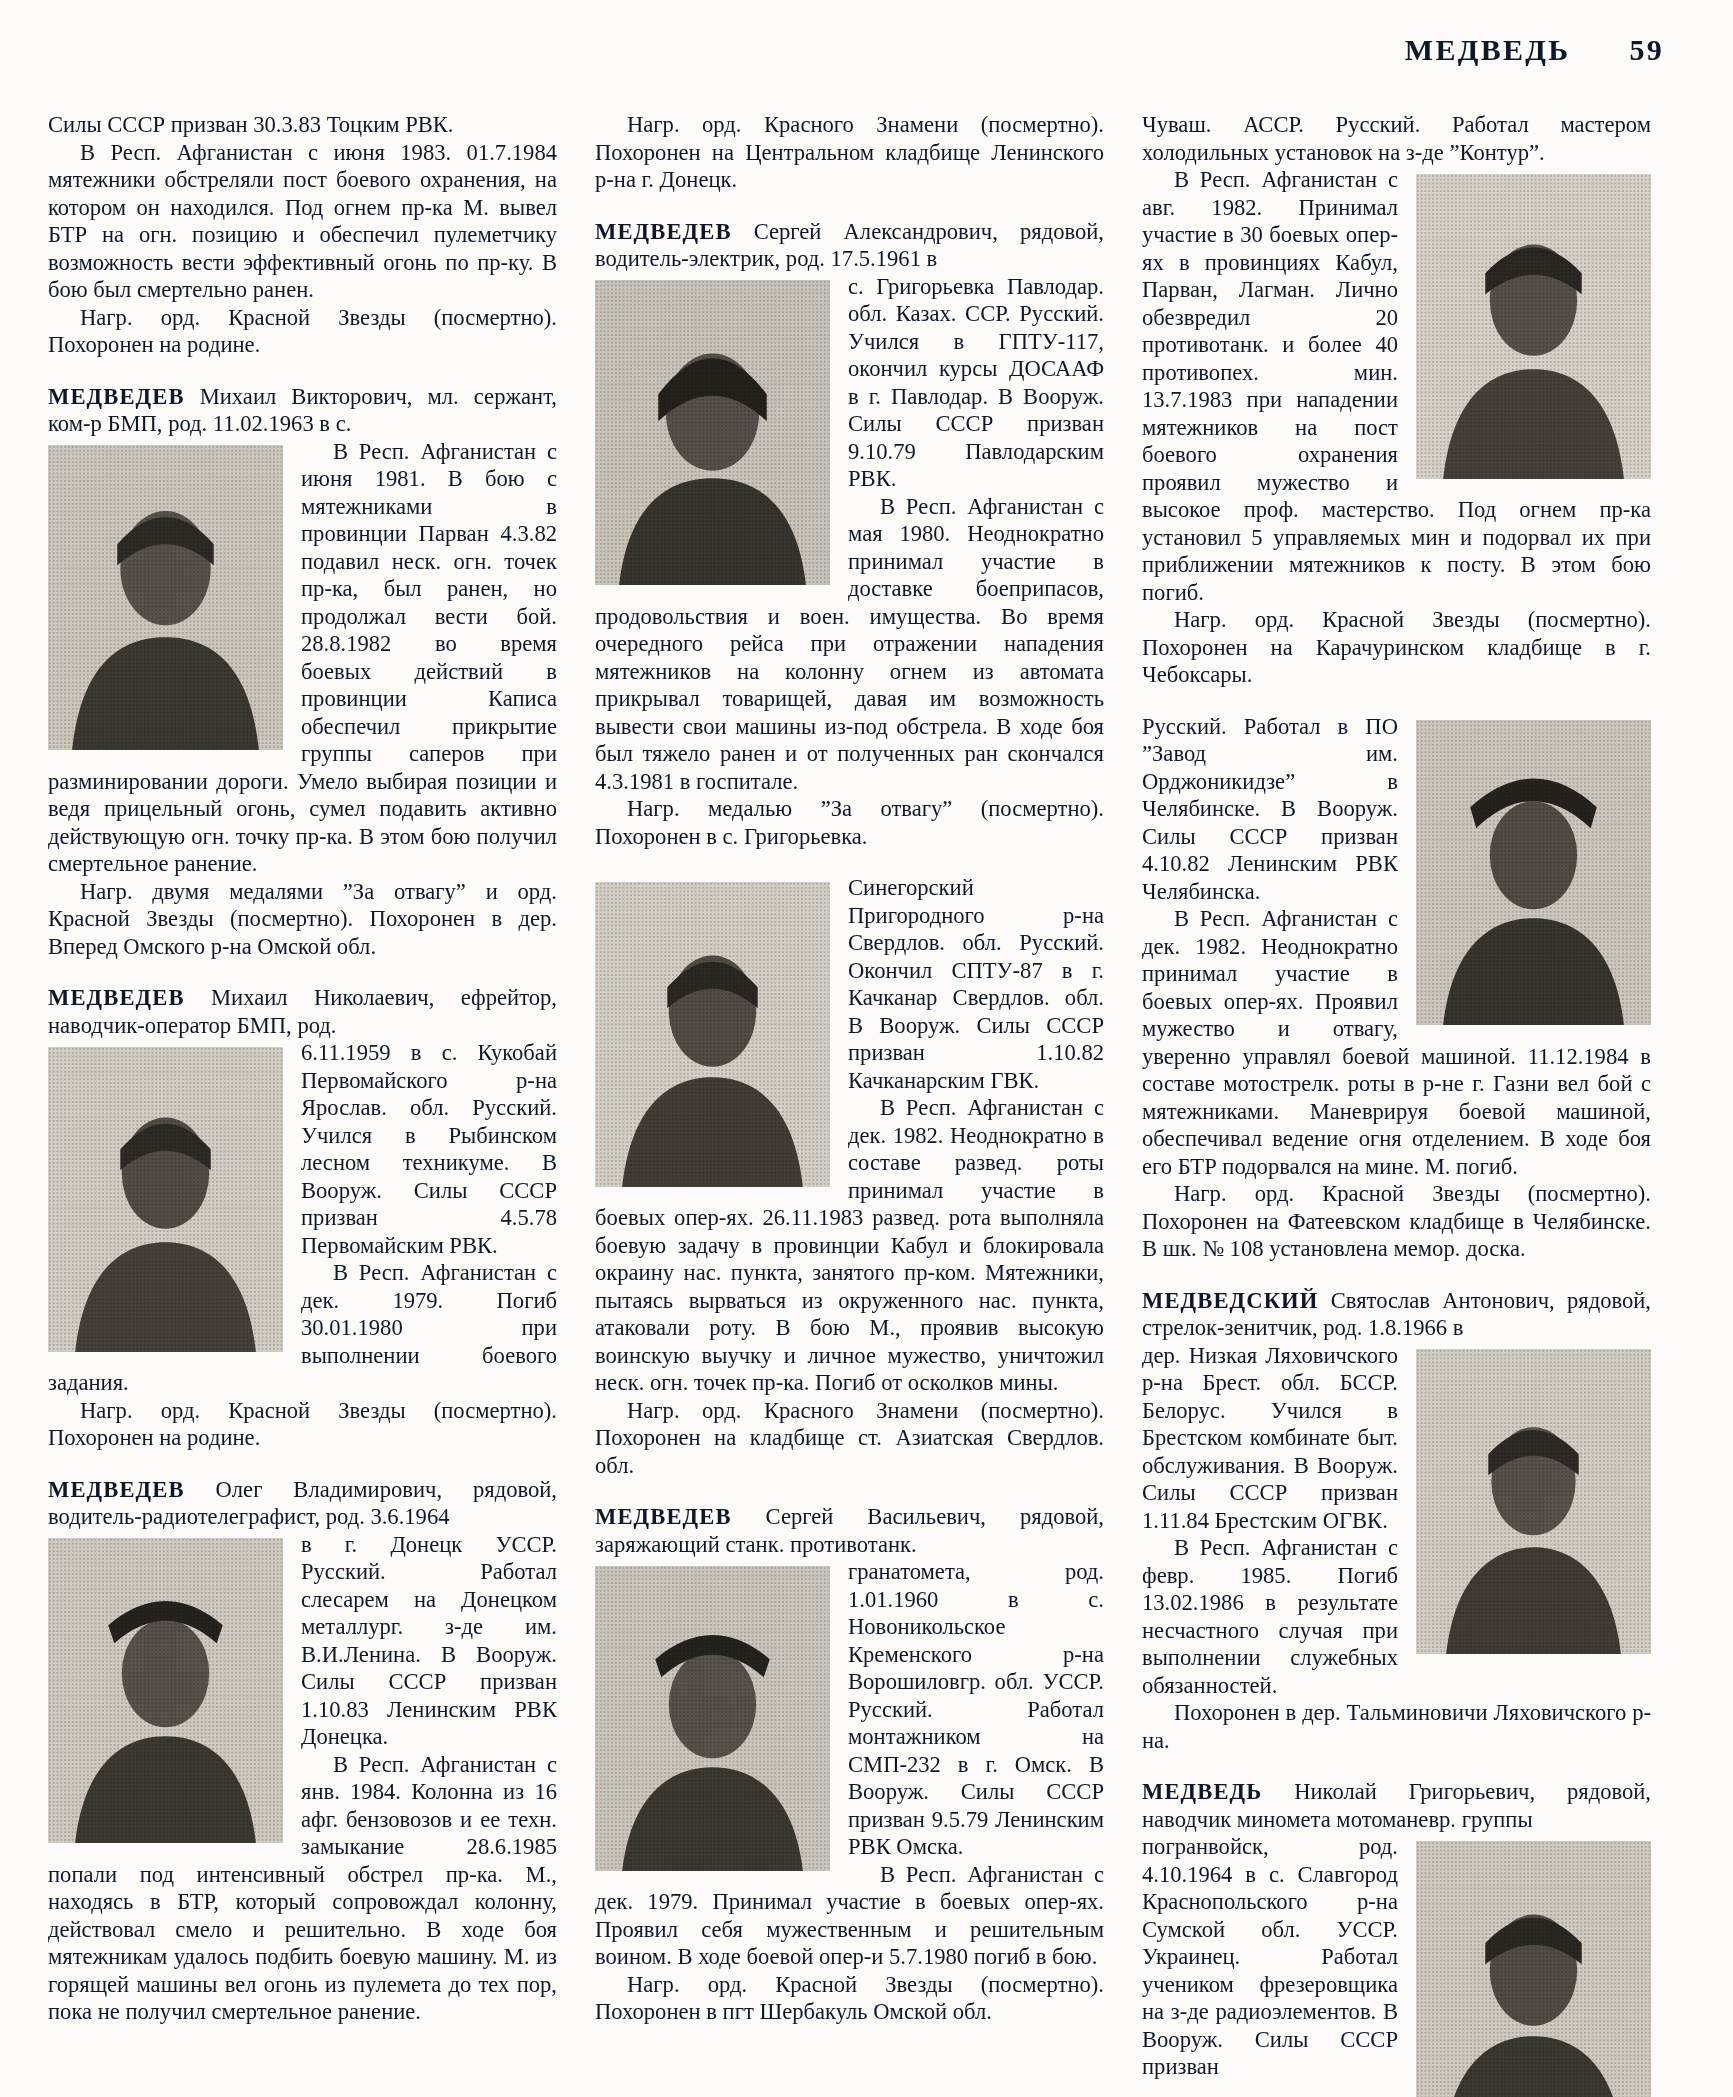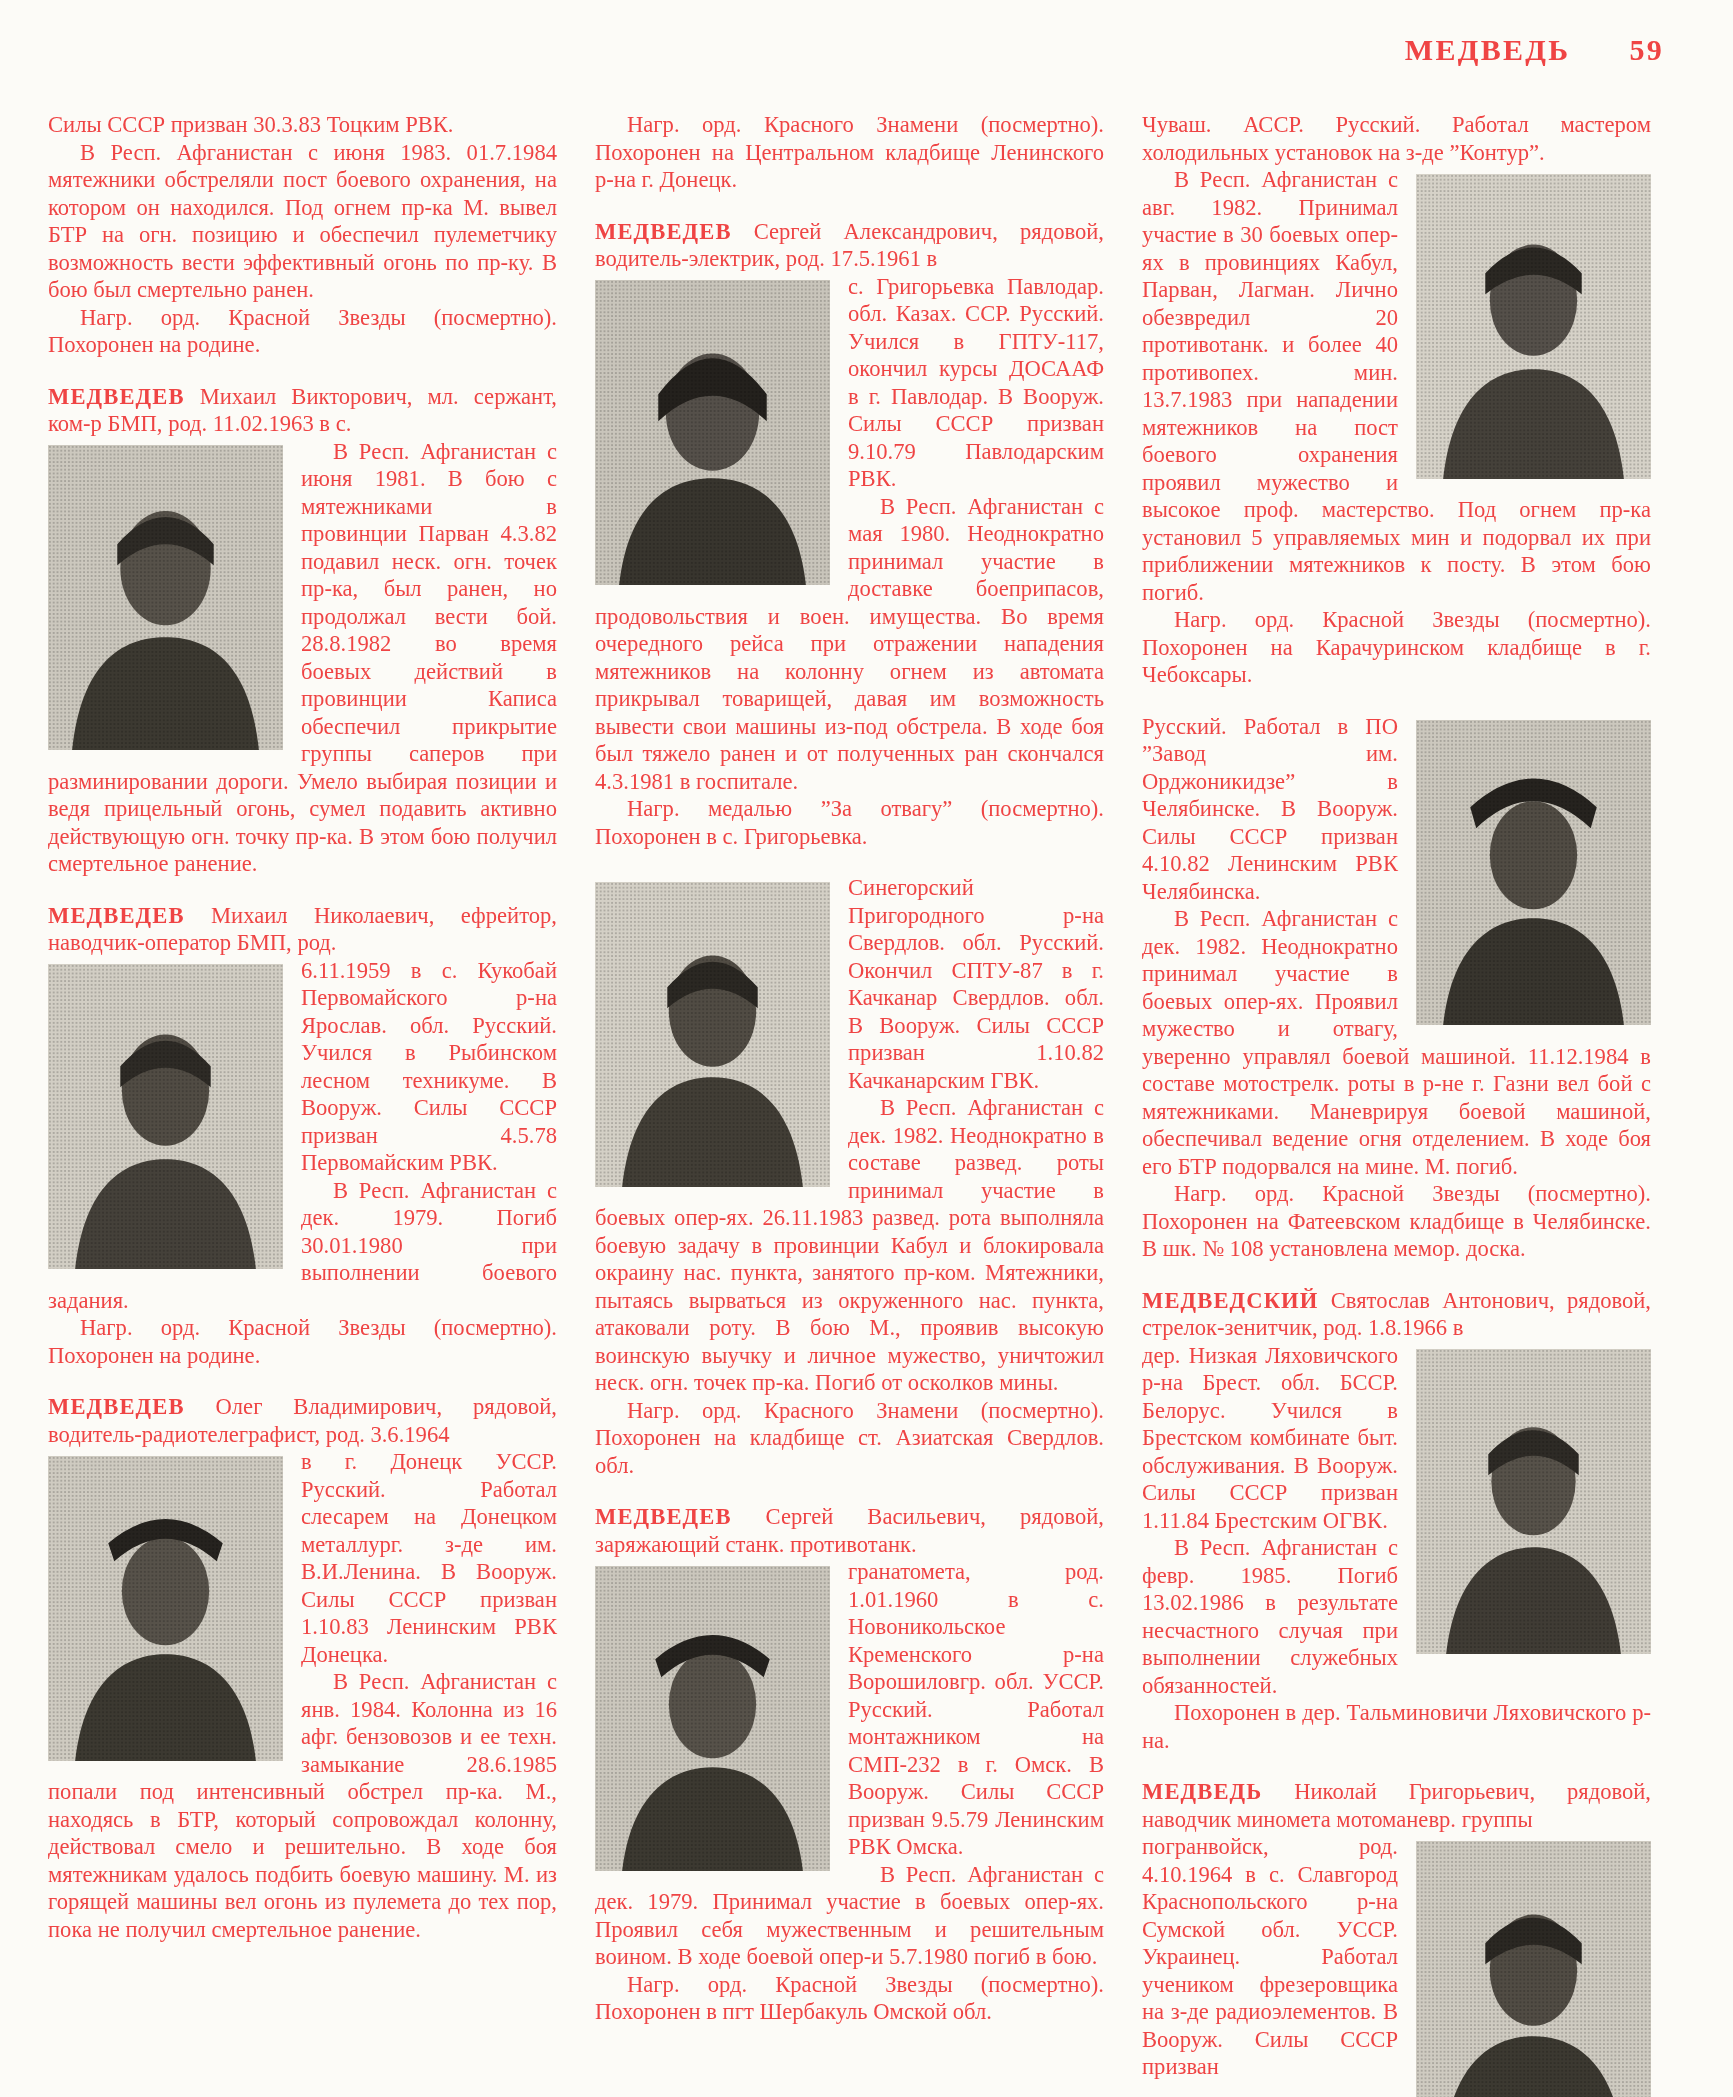--- a/index.html
+++ b/index.html
@@ -1,18 +1,18 @@
 <!DOCTYPE html>
 <html lang="ru" style="font-size:12px"><head>
 <meta charset="utf-8">
 <style>
   html,body { margin:0; padding:0; background:#e8e6e0; }
   .page {
     position:relative; width:1733px; height:2097px;
-    background:#fcfbf7; color:#ef4444; overflow:hidden;
+    background:#fcfbf7; color:#0f172a; overflow:hidden;
     font-family:"Liberation Serif", serif;
   }
   .header {
     position:absolute; top:33px; right:69px;
     font-weight:700; font-size:30px; letter-spacing:2.3px;
     white-space:nowrap;
   }
   .hdr-word { margin-right:59px; }
   .columns {
     position:absolute; top:111px; left:48px;
@@ -66,20 +66,21 @@
         <div class="flow">
           <div class="photo left">
             <svg viewBox="0 0 156 203" preserveAspectRatio="none">
                 <rect width="156" height="203" fill="#ccc8be"></rect>
                 <ellipse cx="78" cy="82" rx="30" ry="38" fill="#57524a"></ellipse>
                 <path d="M46 66 Q78 30 110 66 L110 80 Q78 52 46 80 Z" fill="#2e2b26"></path>
                 <path d="M16 203 C22 146 48 128 78 128 C108 128 134 146 140 203 Z" fill="#3c3931"></path>
               </svg>
           </div>
           <p>В Респ. Афганистан с июня 1981. В бою с мятежниками в провинции Парван 4.3.82 подавил неск. огн. точек пр-ка, был ранен, но продолжал вести бой. 28.8.1982 во время боевых действий в провинции Каписа обеспечил прикрытие группы саперов при разминировании дороги. Умело выбирая позиции и ведя прицельный огонь, сумел подавить активно действующую огн. точку пр-ка. В этом бою получил смертельное ранение.</p>
+          <p>Нагр. двумя медалями ”За отвагу” и орд. Красной Звезды (посмертно). Похоронен в дер. Вперед Омского р-на Омской обл.</p>
         </div>
       </div>
 
       <div class="block">
         <p class="head"><b class="surname">МЕДВЕДЕВ</b><span> Михаил Николаевич, ефрейтор, наводчик-оператор БМП, род.</span></p>
         <div class="flow">
           <div class="photo left">
             <svg viewBox="0 0 156 203" preserveAspectRatio="none">
                 <rect width="156" height="203" fill="#d2cec4"></rect>
                 <ellipse cx="78" cy="84" rx="29" ry="37" fill="#514c44"></ellipse>

